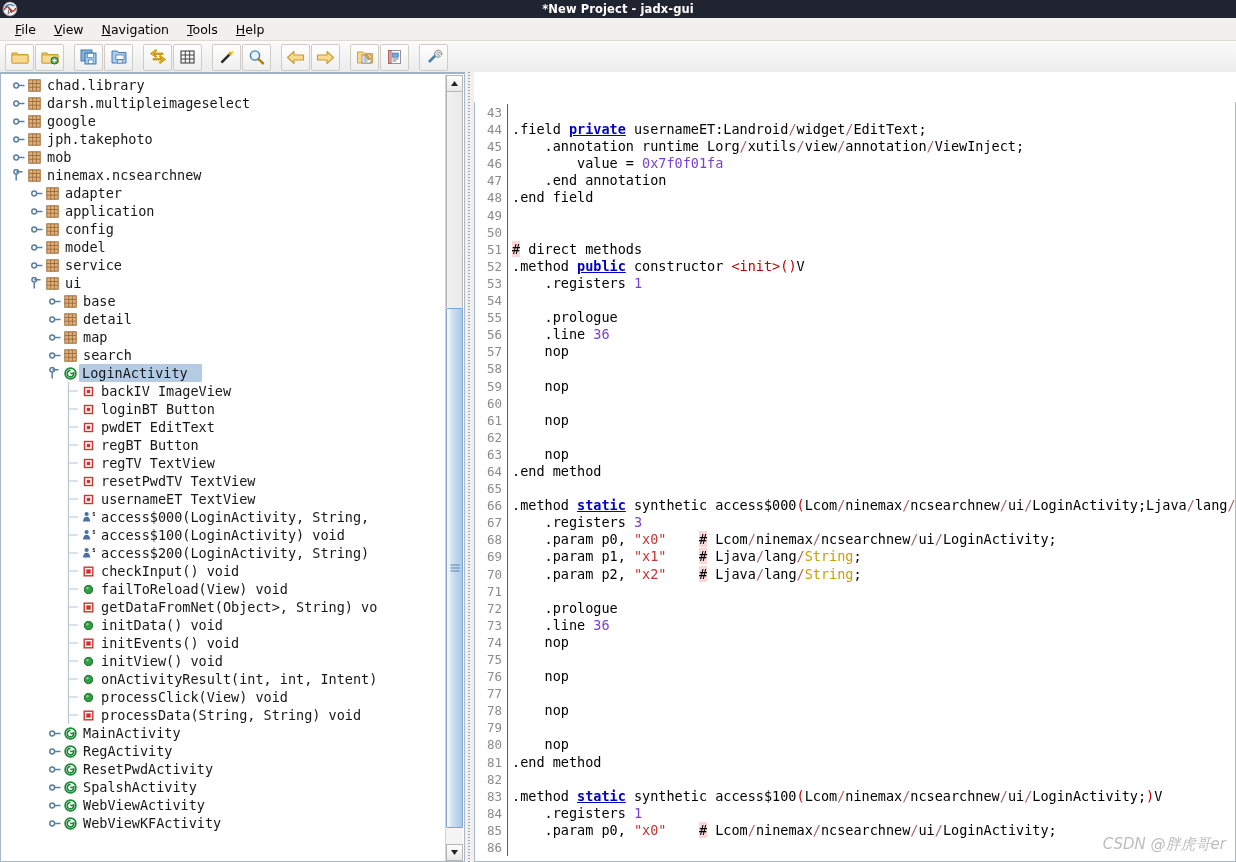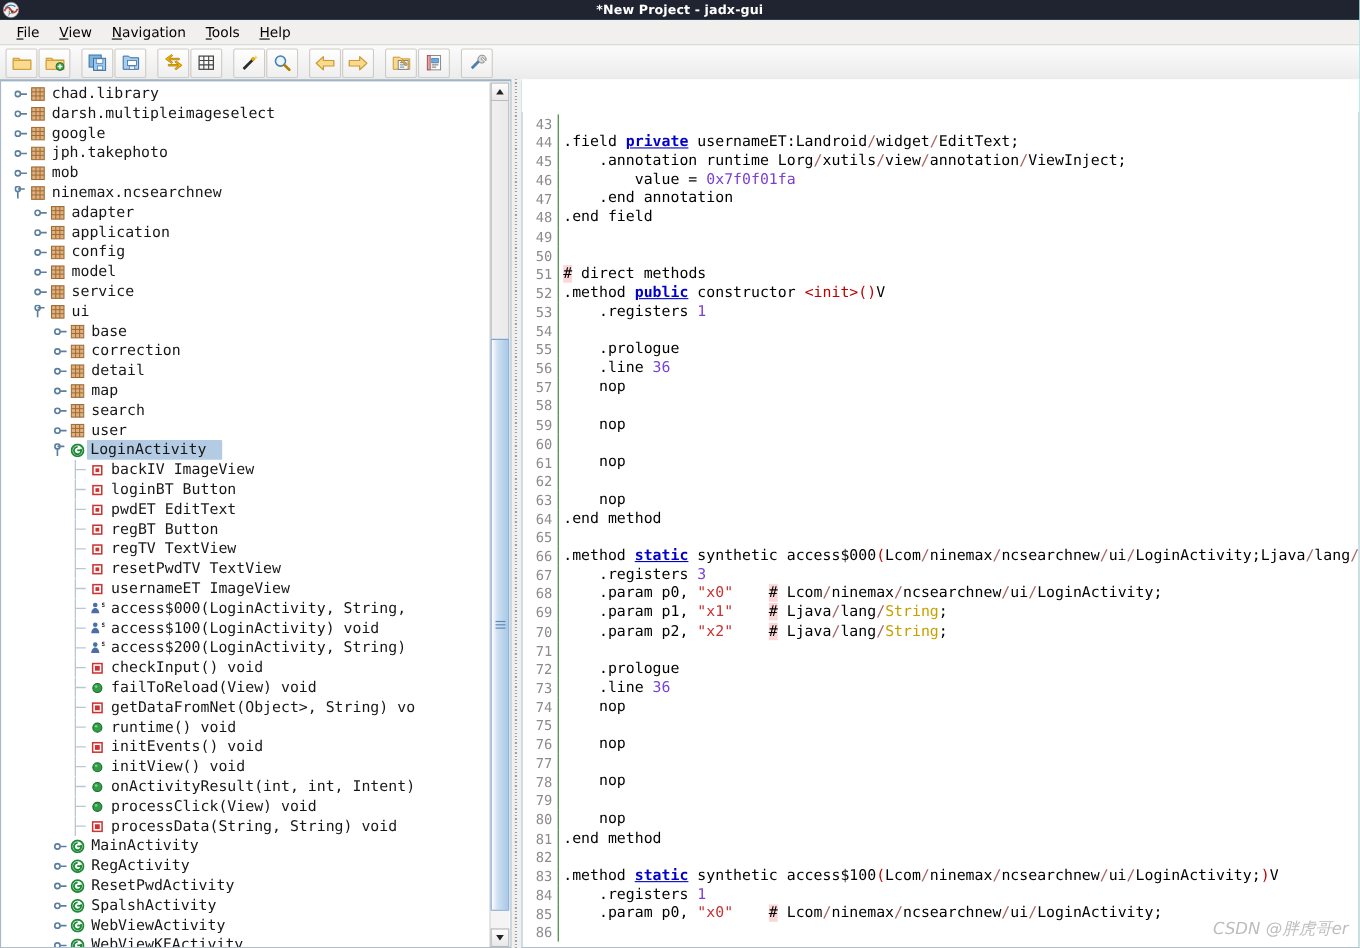--- a/index.html
+++ b/index.html
@@ -6,21 +6,21 @@
     margin: 0; padding: 0;
     width: 1236px; height: 862px;
     overflow: hidden;
     background: #ffffff;
     font-family: "DejaVu Sans", sans-serif;
   }
   #app {
     position: relative;
     width: 1236px; height: 862px;
     overflow: hidden;
-    background: #14b8a6;
+    background: #3b82f6;
   }
 
   
   .titlebar {
     height: 18px;
     background: #1f2430;
     color: #f4f4f4;
     display: flex;
     align-items: center;
     font-size: 11px;
@@ -658,85 +658,53 @@
                   <circle cx="3.2" cy="5.5" r="2.4" fill="none" stroke="#5c7f9e" stroke-width="1.5"></circle>
                   <path d="M5.8 5.5 H11.5" stroke="#5c7f9e" stroke-width="1.5"></path>
                 </svg>
               </span>
               <span class="tico">
                 <svg width="13" height="13" viewBox="0 0 13 13">
                   <rect x="0.8" y="0.8" width="11.4" height="11.4" fill="#e0b080" stroke="#9c6b33" stroke-width="1"></rect>
                   <path d="M4.7 0.8 V12.2 M8.4 0.8 V12.2 M0.8 4.5 H12.2 M0.8 8.2 H12.2" stroke="#9c6b33" stroke-width="0.9"></path>
                 </svg>
               </span>
-              <span class="lbl">correction</span>
+              <span class="lbl">detail</span>
             </div>
             <div class="trow">
               <span style="flex: 0 0 auto; width: 46px; height: 18px;"></span>
               <span class="handle">
                 <svg width="13" height="11" viewBox="0 0 13 11">
                   <circle cx="3.2" cy="5.5" r="2.4" fill="none" stroke="#5c7f9e" stroke-width="1.5"></circle>
                   <path d="M5.8 5.5 H11.5" stroke="#5c7f9e" stroke-width="1.5"></path>
                 </svg>
               </span>
               <span class="tico">
                 <svg width="13" height="13" viewBox="0 0 13 13">
                   <rect x="0.8" y="0.8" width="11.4" height="11.4" fill="#e0b080" stroke="#9c6b33" stroke-width="1"></rect>
                   <path d="M4.7 0.8 V12.2 M8.4 0.8 V12.2 M0.8 4.5 H12.2 M0.8 8.2 H12.2" stroke="#9c6b33" stroke-width="0.9"></path>
                 </svg>
               </span>
-              <span class="lbl">detail</span>
+              <span class="lbl">map</span>
             </div>
             <div class="trow">
               <span style="flex: 0 0 auto; width: 46px; height: 18px;"></span>
               <span class="handle">
                 <svg width="13" height="11" viewBox="0 0 13 11">
                   <circle cx="3.2" cy="5.5" r="2.4" fill="none" stroke="#5c7f9e" stroke-width="1.5"></circle>
                   <path d="M5.8 5.5 H11.5" stroke="#5c7f9e" stroke-width="1.5"></path>
                 </svg>
               </span>
               <span class="tico">
                 <svg width="13" height="13" viewBox="0 0 13 13">
                   <rect x="0.8" y="0.8" width="11.4" height="11.4" fill="#e0b080" stroke="#9c6b33" stroke-width="1"></rect>
                   <path d="M4.7 0.8 V12.2 M8.4 0.8 V12.2 M0.8 4.5 H12.2 M0.8 8.2 H12.2" stroke="#9c6b33" stroke-width="0.9"></path>
                 </svg>
               </span>
-              <span class="lbl">map</span>
-            </div>
-            <div class="trow">
-              <span style="flex: 0 0 auto; width: 46px; height: 18px;"></span>
-              <span class="handle">
-                <svg width="13" height="11" viewBox="0 0 13 11">
-                  <circle cx="3.2" cy="5.5" r="2.4" fill="none" stroke="#5c7f9e" stroke-width="1.5"></circle>
-                  <path d="M5.8 5.5 H11.5" stroke="#5c7f9e" stroke-width="1.5"></path>
-                </svg>
-              </span>
-              <span class="tico">
-                <svg width="13" height="13" viewBox="0 0 13 13">
-                  <rect x="0.8" y="0.8" width="11.4" height="11.4" fill="#e0b080" stroke="#9c6b33" stroke-width="1"></rect>
-                  <path d="M4.7 0.8 V12.2 M8.4 0.8 V12.2 M0.8 4.5 H12.2 M0.8 8.2 H12.2" stroke="#9c6b33" stroke-width="0.9"></path>
-                </svg>
-              </span>
               <span class="lbl">search</span>
-            </div>
-            <div class="trow">
-              <span style="flex: 0 0 auto; width: 46px; height: 18px;"></span>
-              <span class="handle">
-                <svg width="13" height="11" viewBox="0 0 13 11">
-                  <circle cx="3.2" cy="5.5" r="2.4" fill="none" stroke="#5c7f9e" stroke-width="1.5"></circle>
-                  <path d="M5.8 5.5 H11.5" stroke="#5c7f9e" stroke-width="1.5"></path>
-                </svg>
-              </span>
-              <span class="tico">
-                <svg width="13" height="13" viewBox="0 0 13 13">
-                  <rect x="0.8" y="0.8" width="11.4" height="11.4" fill="#e0b080" stroke="#9c6b33" stroke-width="1"></rect>
-                  <path d="M4.7 0.8 V12.2 M8.4 0.8 V12.2 M0.8 4.5 H12.2 M0.8 8.2 H12.2" stroke="#9c6b33" stroke-width="0.9"></path>
-                </svg>
-              </span>
-              <span class="lbl">user</span>
             </div>
             <div class="trow sel">
               <span style="flex: 0 0 auto; width: 46px; height: 18px;"></span>
               <span class="handle">
                 <svg width="13" height="13" viewBox="0 0 13 13">
                   <circle cx="3.2" cy="2.8" r="2.3" fill="none" stroke="#5c7f9e" stroke-width="1.5"></circle>
                   <path d="M3.2 5.3 V11.5 M3.2 2.8 H9.5" stroke="#5c7f9e" stroke-width="1.5"></path>
                 </svg>
               </span>
               <span class="tico">
@@ -844,21 +812,21 @@
                 <svg width="13" height="18" viewBox="0 0 13 18">
                   <path d="M1.5 0 V18 M1.5 9 H11" stroke="#b9c7d4" stroke-width="1.2"></path>
                 </svg>
               </span>
               <span class="tico">
                 <svg width="11" height="11" viewBox="0 0 11 11">
                   <rect x="1.5" y="1.5" width="8" height="8" fill="#ffffff" stroke="#cc3333" stroke-width="1.4"></rect>
                   <rect x="3.8" y="3.8" width="3.4" height="3.4" fill="#cc3333"></rect>
                 </svg>
               </span>
-              <span class="lbl">usernameET ImageView</span>
+              <span class="lbl">usernameET TextView</span>
             </div>
             <div class="trow">
               <span style="flex: 0 0 auto; width: 64px; height: 18px;"></span>
               <span class="handle none">
                 <svg width="13" height="18" viewBox="0 0 13 18">
                   <path d="M1.5 0 V18 M1.5 9 H11" stroke="#b9c7d4" stroke-width="1.2"></path>
                 </svg>
               </span>
               <span class="tico">
                 <svg width="13" height="12" viewBox="0 0 13 12">
@@ -952,21 +920,21 @@
                 <svg width="13" height="18" viewBox="0 0 13 18">
                   <path d="M1.5 0 V18 M1.5 9 H11" stroke="#b9c7d4" stroke-width="1.2"></path>
                 </svg>
               </span>
               <span class="tico">
                 <svg width="11" height="11" viewBox="0 0 11 11">
                   <circle cx="5.5" cy="5.5" r="4.1" fill="#2f9e44" stroke="#1c6a2c" stroke-width="1"></circle>
                   <circle cx="4.4" cy="4.2" r="1.2" fill="#8ddca3" opacity="0.8"></circle>
                 </svg>
               </span>
-              <span class="lbl">runtime() void</span>
+              <span class="lbl">initData() void</span>
             </div>
             <div class="trow">
               <span style="flex: 0 0 auto; width: 64px; height: 18px;"></span>
               <span class="handle none">
                 <svg width="13" height="18" viewBox="0 0 13 18">
                   <path d="M1.5 0 V18 M1.5 9 H11" stroke="#b9c7d4" stroke-width="1.2"></path>
                 </svg>
               </span>
               <span class="tico">
                 <svg width="11" height="11" viewBox="0 0 11 11">

